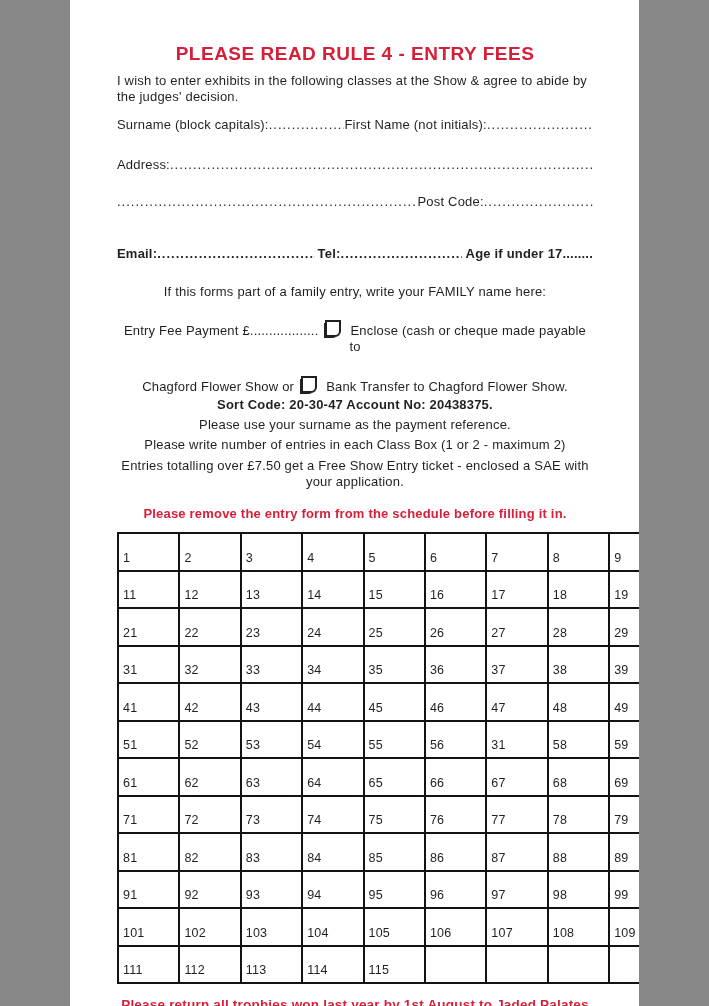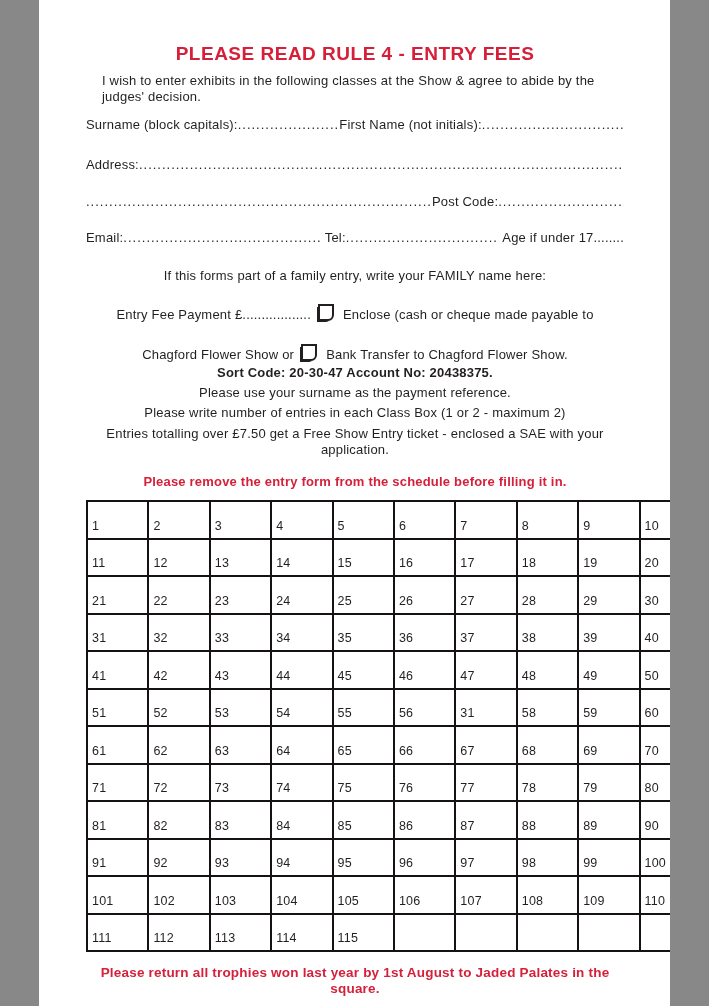--- a/index.html
+++ b/index.html
@@ -1,18 +1,18 @@
 <!DOCTYPE html>
 <html><head>
 <meta charset="utf-8">
 <style>
   html, body { margin: 0; padding: 0; background: #888; }
   .page {
     position: relative;
-    width: 631px;
+    width: 569px;
     height: 1006px;
     margin: 0 auto;
     background: #ffffff;
     font-family: "Liberation Sans", sans-serif;
     color: #231f20;
     box-sizing: border-box;
     padding: 42px 46px 0 47px;
     overflow: hidden;
   }
   .title {
@@ -35,25 +35,25 @@
   .dotfill {
     flex: 1 1 0;
     overflow: hidden;
     white-space: nowrap;
     letter-spacing: 1px;
   }
   .g13 { flex-grow: 1.3; }
   .g14 { flex-grow: 1.4; }
   .g28 { flex-grow: 2.75; }
   .center { text-align: center; }
-  .mt-intro    { margin-top: 7px; margin-left: 16px; }
+  .mt-intro    { margin-top: 7px; }
   .mt-surname  { margin-top: 12px; }
   .mt-address  { margin-top: 24px; }
   .mt-postcode { margin-top: 21px; }
-  .mt-email    { margin-top: 20px; }
+  .mt-email    { margin-top: 36px; font-weight: bold; }
   .mt-family   { margin-top: 22px; flex-direction: column; }
   .mt-fee      { margin-top: 20px; }
   .mt-chag     { margin-top: 21px; }
   .mt-sort     { margin-top: 2px; }
   .mt-ref      { margin-top: 4px; }
   .mt-classnote{ margin-top: 4px; }
   .mt-ticket   { margin-top: 5px; }
   .mt-remove   { margin-top: 16px; }
   .mt-table    { margin-top: 10px; }
   .mt-return   { margin-top: 13px; }

